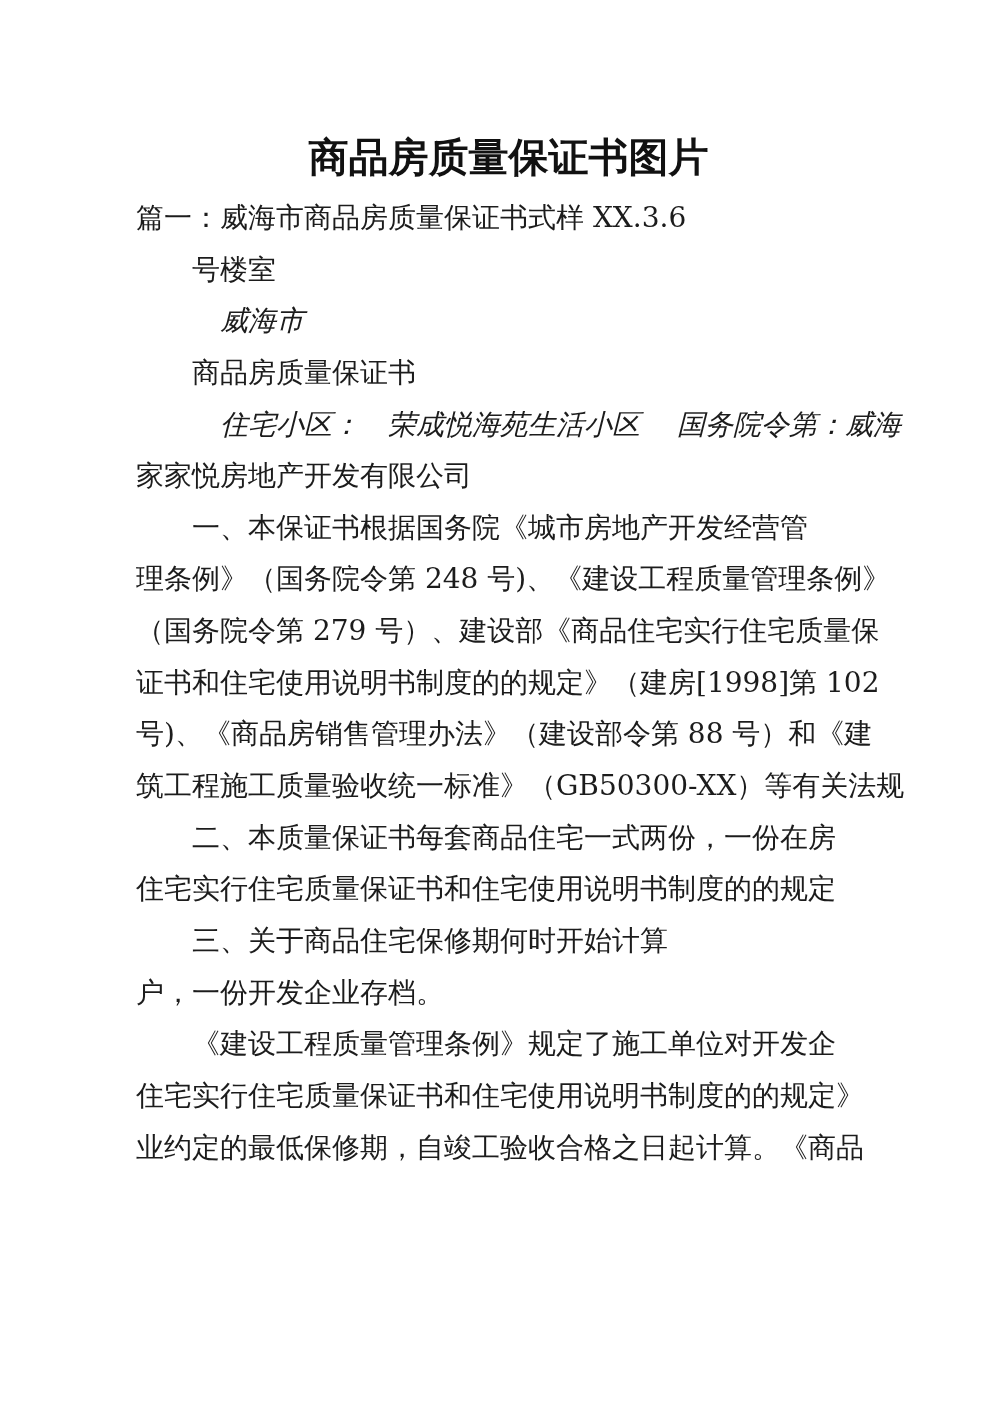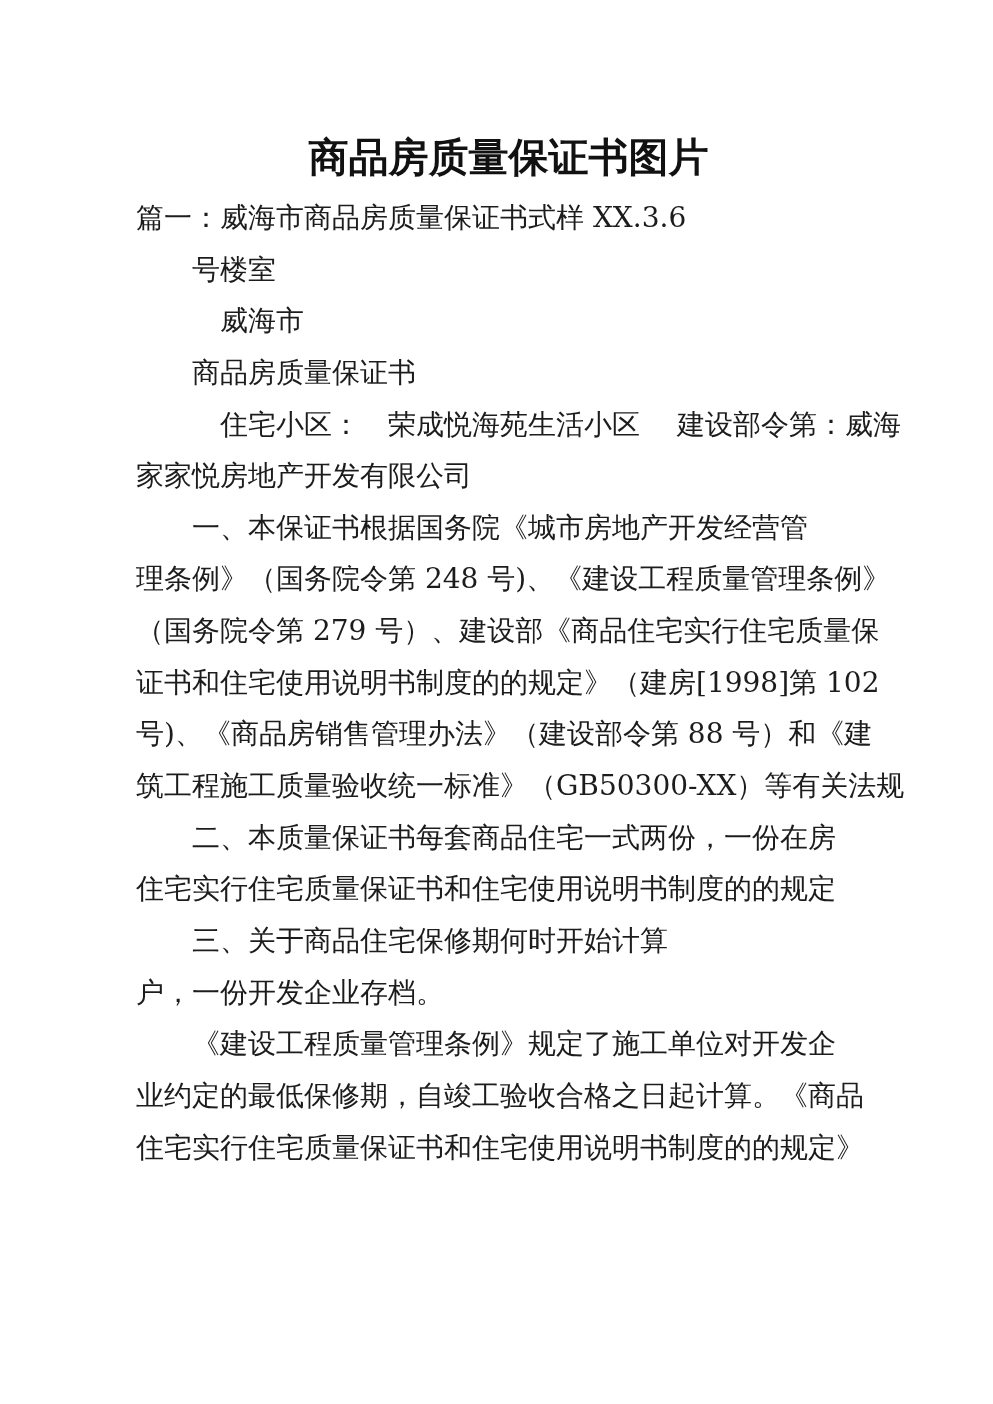--- a/index.html
+++ b/index.html
@@ -37,42 +37,42 @@
   }
   .line {
     height: 51.65px;
     line-height: 51.65px;
     font-size: 28px;
     white-space: pre;
     color: #1c1c1c;
   }
   .ind-0 { padding-left: 0; }
   .ind-2 { padding-left: 56px; }
-  .ind-3 { padding-left: 84px; }
+  .ind-3 { padding-left: 84px; font-style: italic; }
 </style>
 </head>
 <body>
 
 <div class="page">
   <h1 class="title">商品房质量保证书图片</h1>
   <div class="content">
 
   <div class="line ind-0">篇一：威海市商品房质量保证书式样 XX.3.6</div>
       <div class="line ind-2">号楼室</div>
       <div class="line ind-3">威海市</div>
       <div class="line ind-2">商品房质量保证书</div>
-      <div class="line ind-3">住宅小区：　荣成悦海苑生活小区　 建设部令第：威海</div>
+      <div class="line ind-3">住宅小区：　荣成悦海苑生活小区　 国务院令第：威海</div>
       <div class="line ind-0">家家悦房地产开发有限公司</div>
       <div class="line ind-2">一、本保证书根据国务院《城市房地产开发经营管</div>
       <div class="line ind-0">理条例》（国务院令第 248 号)、《建设工程质量管理条例》</div>
       <div class="line ind-0">（国务院令第 279 号）、建设部《商品住宅实行住宅质量保</div>
       <div class="line ind-0">证书和住宅使用说明书制度的的规定》（建房[1998]第 102</div>
       <div class="line ind-0">号)、《商品房销售管理办法》（建设部令第 88 号）和《建</div>
       <div class="line ind-0">筑工程施工质量验收统一标准》（GB50300-XX）等有关法规</div>
       <div class="line ind-2">二、本质量保证书每套商品住宅一式两份，一份在房</div>
       <div class="line ind-0">住宅实行住宅质量保证书和住宅使用说明书制度的的规定</div>
       <div class="line ind-2">三、关于商品住宅保修期何时开始计算</div>
       <div class="line ind-0">户，一份开发企业存档。</div>
       <div class="line ind-2">《建设工程质量管理条例》规定了施工单位对开发企</div>
+      <div class="line ind-0">住宅实行住宅质量保证书和住宅使用说明书制度的的规定》</div>
       <div class="line ind-0">业约定的最低保修期，自竣工验收合格之日起计算。《商品</div>
-      <div class="line ind-0">住宅实行住宅质量保证书和住宅使用说明书制度的的规定》</div>
     </div>
 </div>
 
 </body></html>

